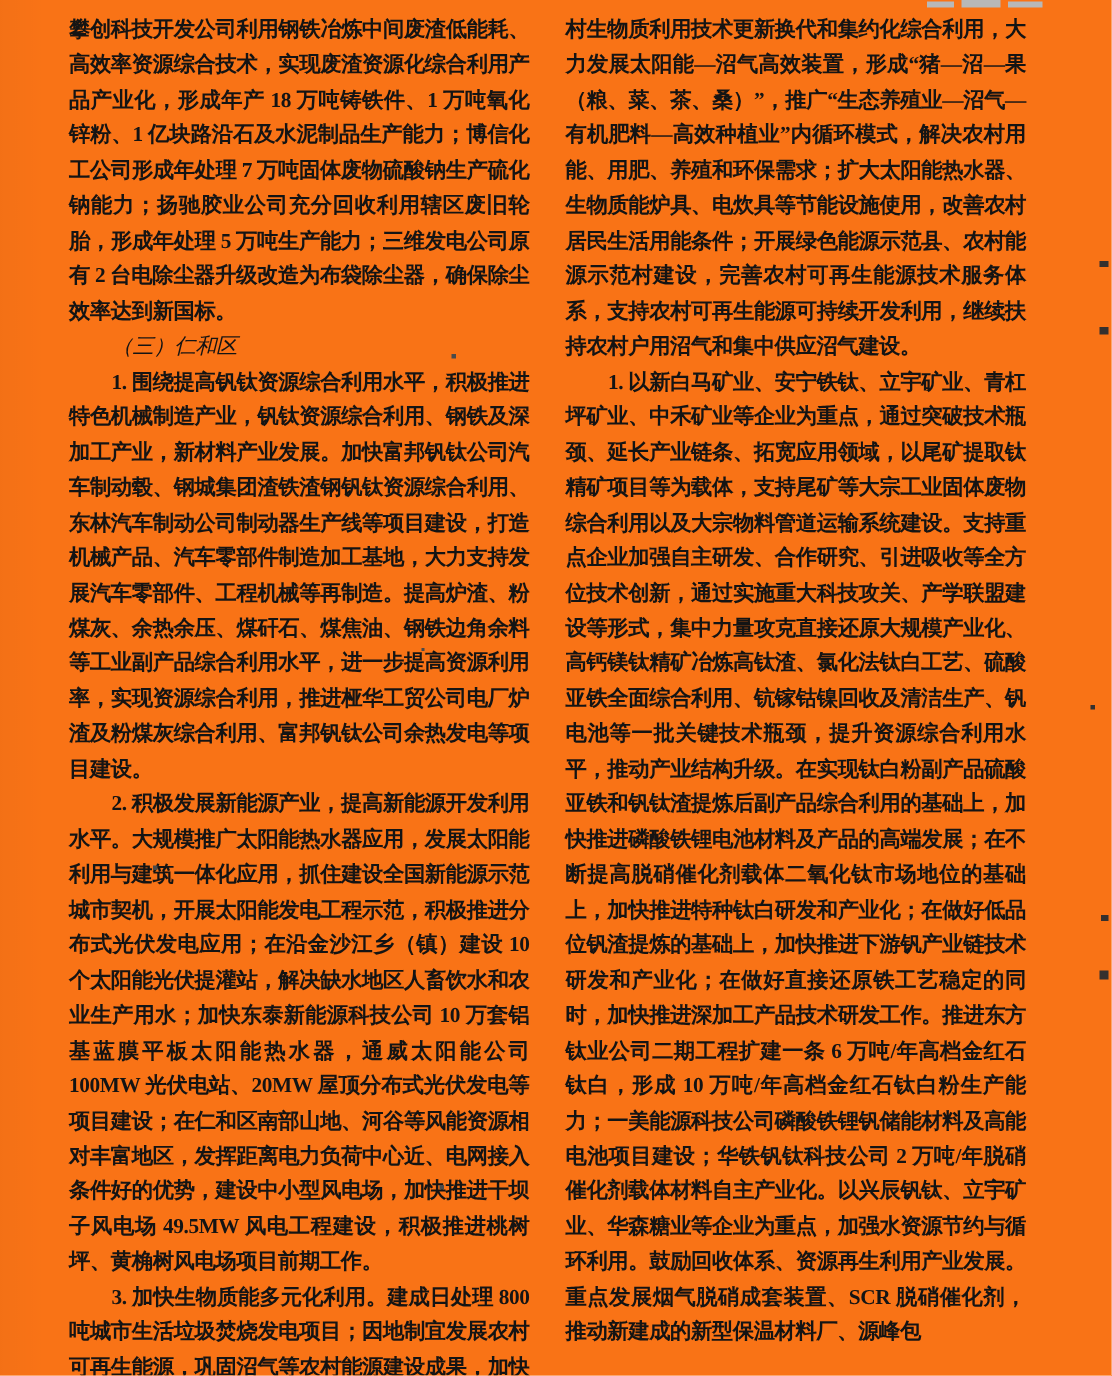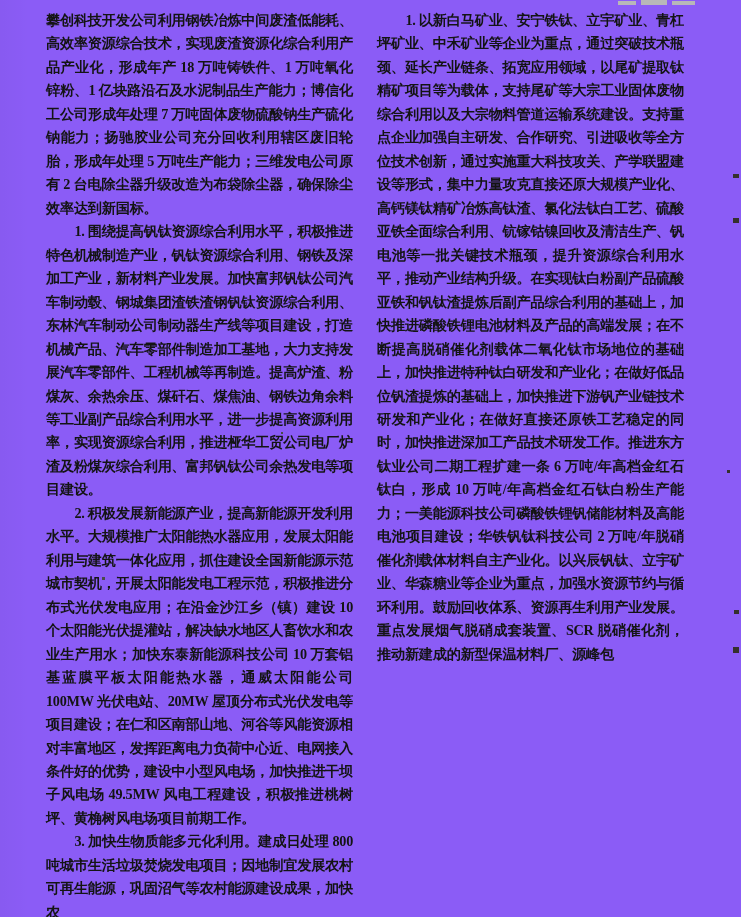--- a/index.html
+++ b/index.html
@@ -5,21 +5,21 @@
 <style>
   html, body { margin: 0; padding: 0; }
   body {
     width: 741px; height: 917px;
     background: #ffffff;
     font-family: "Liberation Serif", "DejaVu Serif", serif;
   }
   .page {
     position: relative;
     width: 741px; height: 917px;
-    background: #8b5cf6;
+    background: #f97316;
     overflow: hidden;
   }
   
   .page::before {
     content: "";
     position: absolute; left: 0; top: 0; bottom: 0; width: 30px;
     background: linear-gradient(to right, rgba(0,0,0,0.025), rgba(0,0,0,0));
     pointer-events: none;
   }
   .col {
@@ -49,26 +49,28 @@
   }
   .header-fragment { filter: blur(0.5px); }
 </style>
 </head>
 <body>
 
 <div class="page">
 
   <div class="col col-left">
     <p class="para">攀创科技开发公司利用钢铁冶炼中间废渣低能耗、高效率资源综合技术，实现废渣资源化综合利用产品产业化，形成年产 18 万吨铸铁件、1 万吨氧化锌粉、1 亿块路沿石及水泥制品生产能力；博信化工公司形成年处理 7 万吨固体废物硫酸钠生产硫化钠能力；扬驰胶业公司充分回收利用辖区废旧轮胎，形成年处理 5 万吨生产能力；三维发电公司原有 2 台电除尘器升级改造为布袋除尘器，确保除尘效率达到新国标。</p>
+    <p class="heading">（三）仁和区</p>
     <p class="para ind">1. 围绕提高钒钛资源综合利用水平，积极推进特色机械制造产业，钒钛资源综合利用、钢铁及深加工产业，新材料产业发展。加快富邦钒钛公司汽车制动毂、钢城集团渣铁渣钢钒钛资源综合利用、东林汽车制动公司制动器生产线等项目建设，打造机械产品、汽车零部件制造加工基地，大力支持发展汽车零部件、工程机械等再制造。提高炉渣、粉煤灰、余热余压、煤矸石、煤焦油、钢铁边角余料等工业副产品综合利用水平，进一步提高资源利用率，实现资源综合利用，推进桠华工贸公司电厂炉渣及粉煤灰综合利用、富邦钒钛公司余热发电等项目建设。</p>
     <p class="para ind">2. 积极发展新能源产业，提高新能源开发利用水平。大规模推广太阳能热水器应用，发展太阳能利用与建筑一体化应用，抓住建设全国新能源示范城市契机，开展太阳能发电工程示范，积极推进分布式光伏发电应用；在沿金沙江乡（镇）建设 10 个太阳能光伏提灌站，解决缺水地区人畜饮水和农业生产用水；加快东泰新能源科技公司 10 万套铝基蓝膜平板太阳能热水器，通威太阳能公司 100MW 光伏电站、20MW 屋顶分布式光伏发电等项目建设；在仁和区南部山地、河谷等风能资源相对丰富地区，发挥距离电力负荷中心近、电网接入条件好的优势，建设中小型风电场，加快推进干坝子风电场 49.5MW 风电工程建设，积极推进桃树坪、黄桷树风电场项目前期工作。</p>
     <p class="para ind">3. 加快生物质能多元化利用。建成日处理 800 吨城市生活垃圾焚烧发电项目；因地制宜发展农村可再生能源，巩固沼气等农村能源建设成果，加快农</p>
   </div>
 
   <div class="col col-right">
+    <p class="para">村生物质利用技术更新换代和集约化综合利用，大力发展太阳能—沼气高效装置，形成“猪—沼—果（粮、菜、茶、桑）”，推广“生态养殖业—沼气—有机肥料—高效种植业”内循环模式，解决农村用能、用肥、养殖和环保需求；扩大太阳能热水器、生物质能炉具、电炊具等节能设施使用，改善农村居民生活用能条件；开展绿色能源示范县、农村能源示范村建设，完善农村可再生能源技术服务体系，支持农村可再生能源可持续开发利用，继续扶持农村户用沼气和集中供应沼气建设。</p>
     <p class="para ind">1. 以新白马矿业、安宁铁钛、立宇矿业、青杠坪矿业、中禾矿业等企业为重点，通过突破技术瓶颈、延长产业链条、拓宽应用领域，以尾矿提取钛精矿项目等为载体，支持尾矿等大宗工业固体废物综合利用以及大宗物料管道运输系统建设。支持重点企业加强自主研发、合作研究、引进吸收等全方位技术创新，通过实施重大科技攻关、产学联盟建设等形式，集中力量攻克直接还原大规模产业化、高钙镁钛精矿冶炼高钛渣、氯化法钛白工艺、硫酸亚铁全面综合利用、钪镓钴镍回收及清洁生产、钒电池等一批关键技术瓶颈，提升资源综合利用水平，推动产业结构升级。在实现钛白粉副产品硫酸亚铁和钒钛渣提炼后副产品综合利用的基础上，加快推进磷酸铁锂电池材料及产品的高端发展；在不断提高脱硝催化剂载体二氧化钛市场地位的基础上，加快推进特种钛白研发和产业化；在做好低品位钒渣提炼的基础上，加快推进下游钒产业链技术研发和产业化；在做好直接还原铁工艺稳定的同时，加快推进深加工产品技术研发工作。推进东方钛业公司二期工程扩建一条 6 万吨/年高档金红石钛白，形成 10 万吨/年高档金红石钛白粉生产能力；一美能源科技公司磷酸铁锂钒储能材料及高能电池项目建设；华铁钒钛科技公司 2 万吨/年脱硝催化剂载体材料自主产业化。以兴辰钒钛、立宇矿业、华森糖业等企业为重点，加强水资源节约与循环利用。鼓励回收体系、资源再生利用产业发展。重点发展烟气脱硝成套装置、SCR 脱硝催化剂，推动新建成的新型保温材料厂、源峰包</p>
   </div>
 
 <div class="header-fragment" style="left: 618px; top: 1px; width: 18px; height: 4px; background: rgb(184, 184, 184);"></div>
     <div class="header-fragment" style="left: 641px; top: 0px; width: 26px; height: 5px; background: rgb(184, 184, 184);"></div>
     <div class="header-fragment" style="left: 672px; top: 1px; width: 23px; height: 4px; background: rgb(184, 184, 184);"></div>
     <div class="margin-mark" style="left: 733px; top: 174px; width: 6px; height: 4px; background: rgb(53, 48, 46);"></div>
     <div class="margin-mark" style="left: 733px; top: 218px; width: 6px; height: 5px; background: rgb(53, 48, 46);"></div>
     <div class="margin-mark" style="left: 727px; top: 470px; width: 3px; height: 3px; background: rgb(53, 48, 46);"></div>
     <div class="margin-mark" style="left: 734px; top: 610px; width: 5px; height: 4px; background: rgb(53, 48, 46);"></div>

